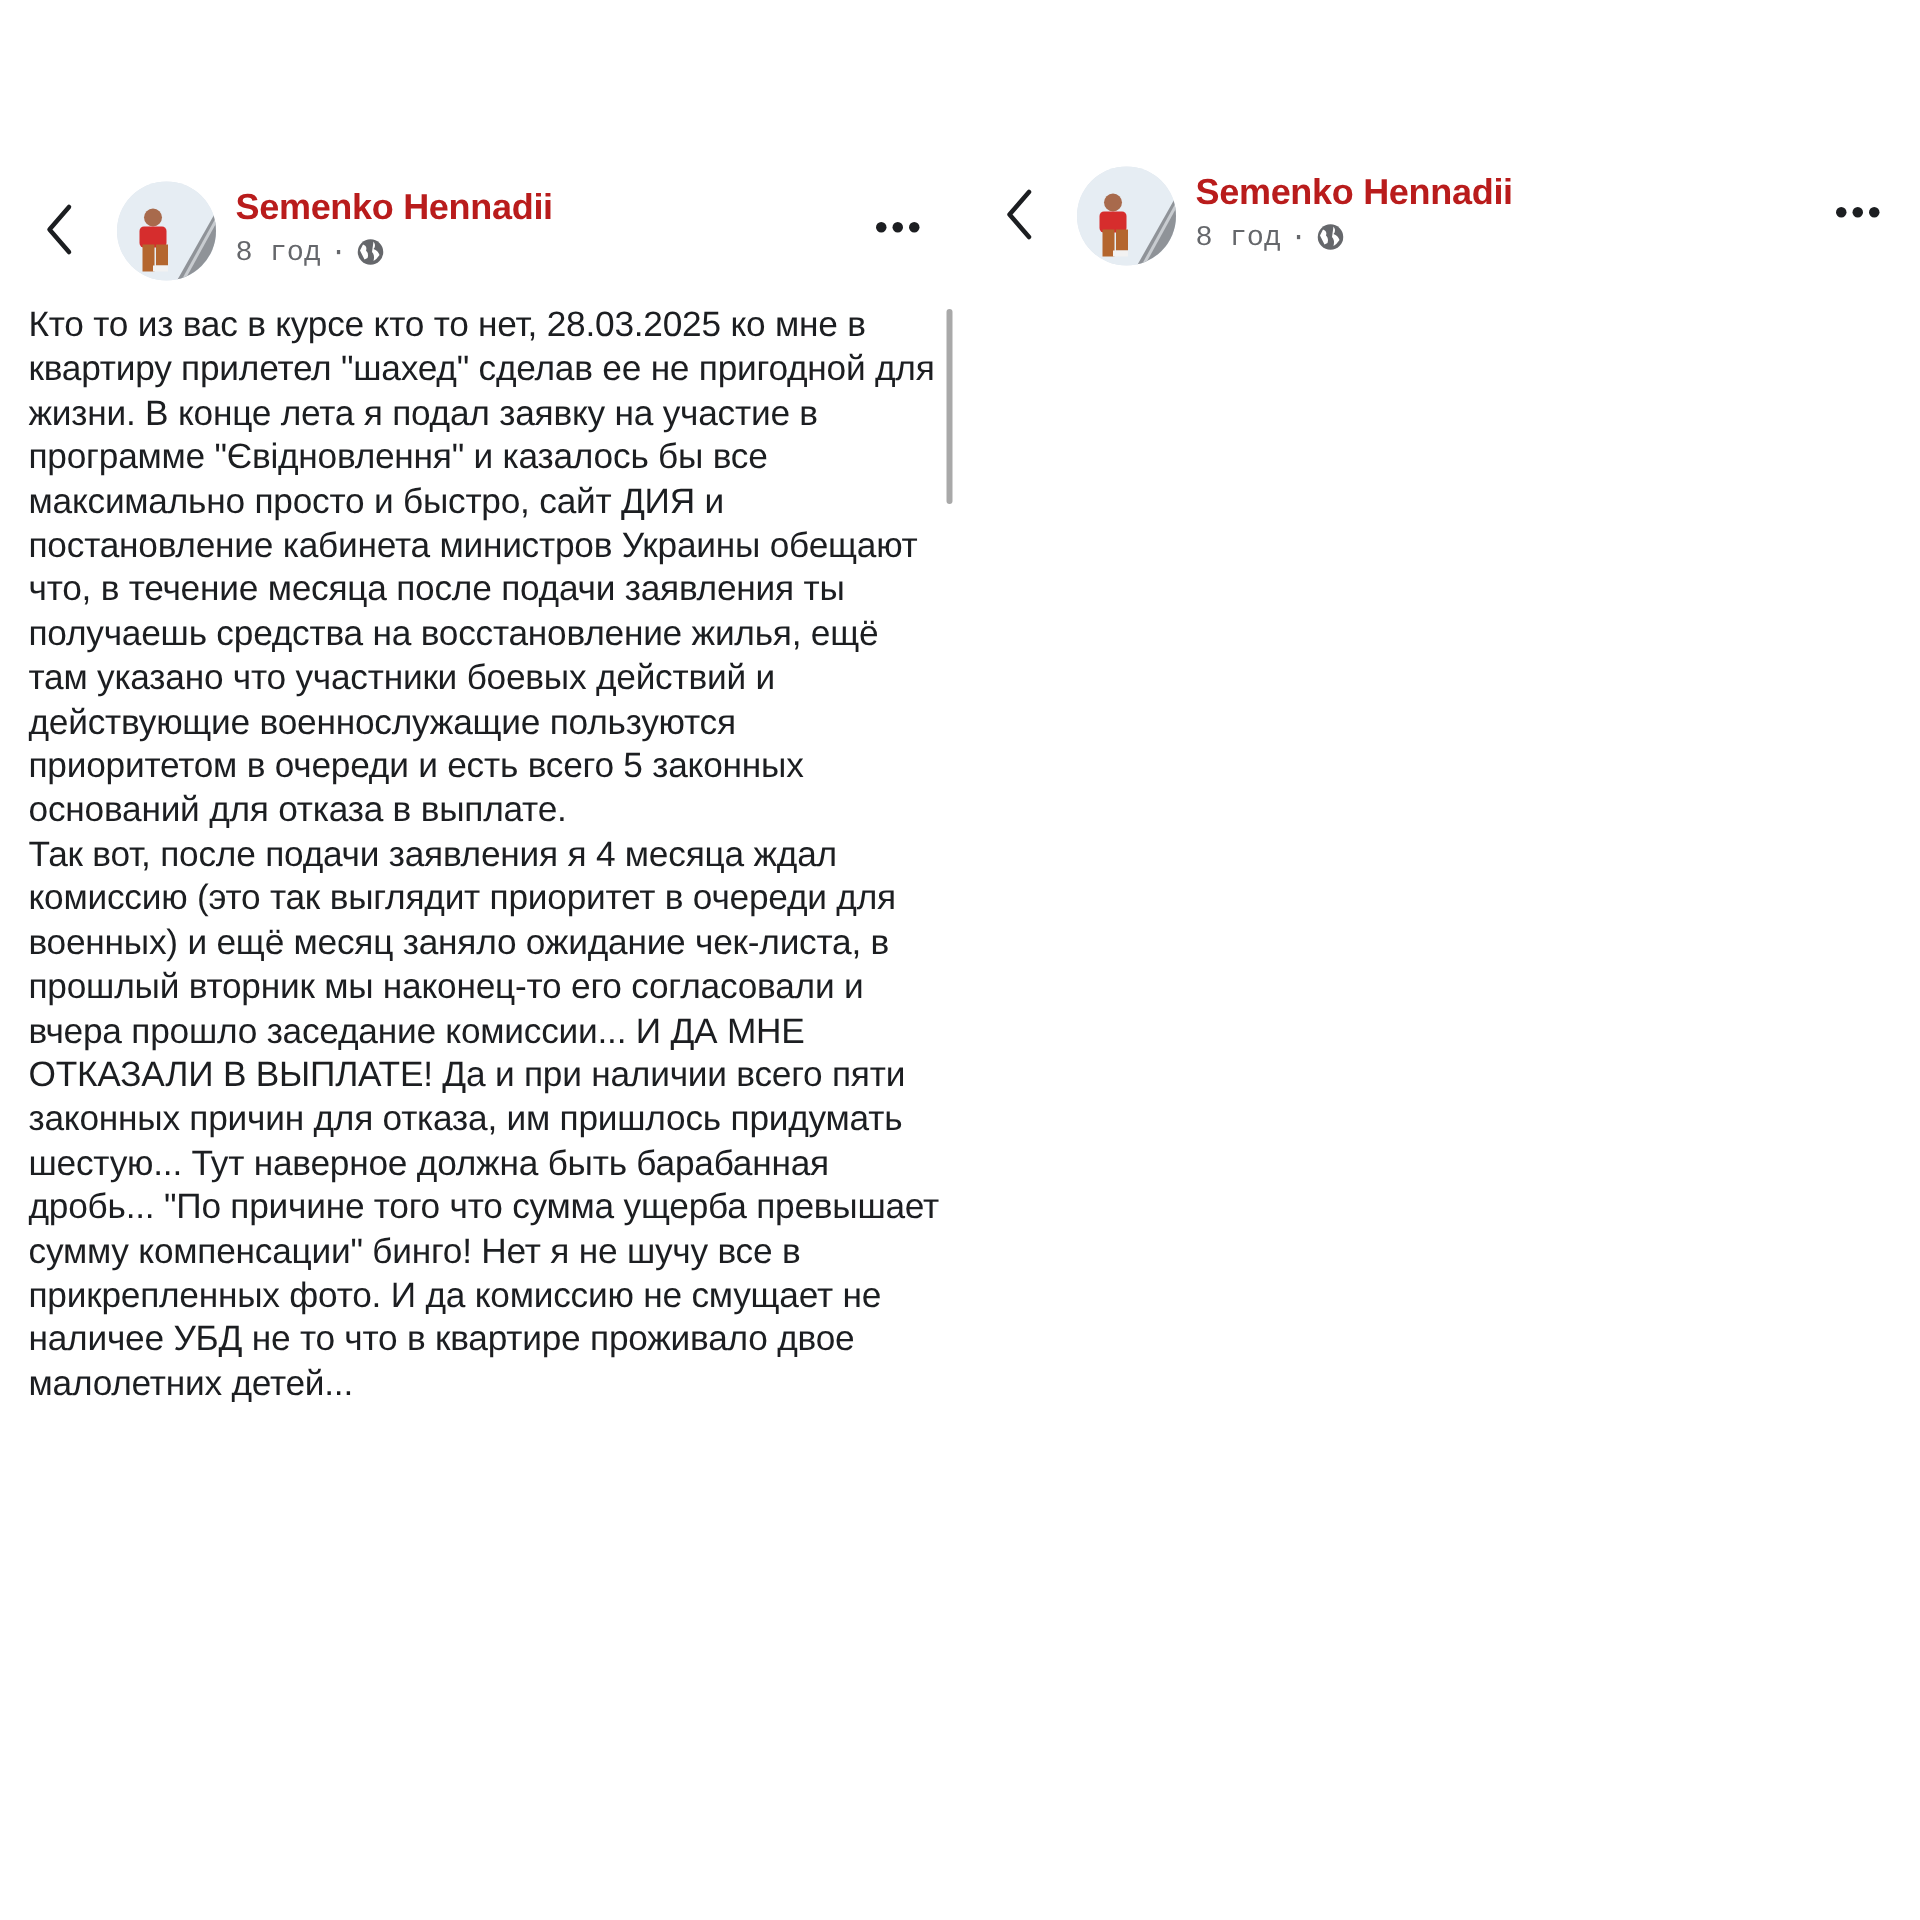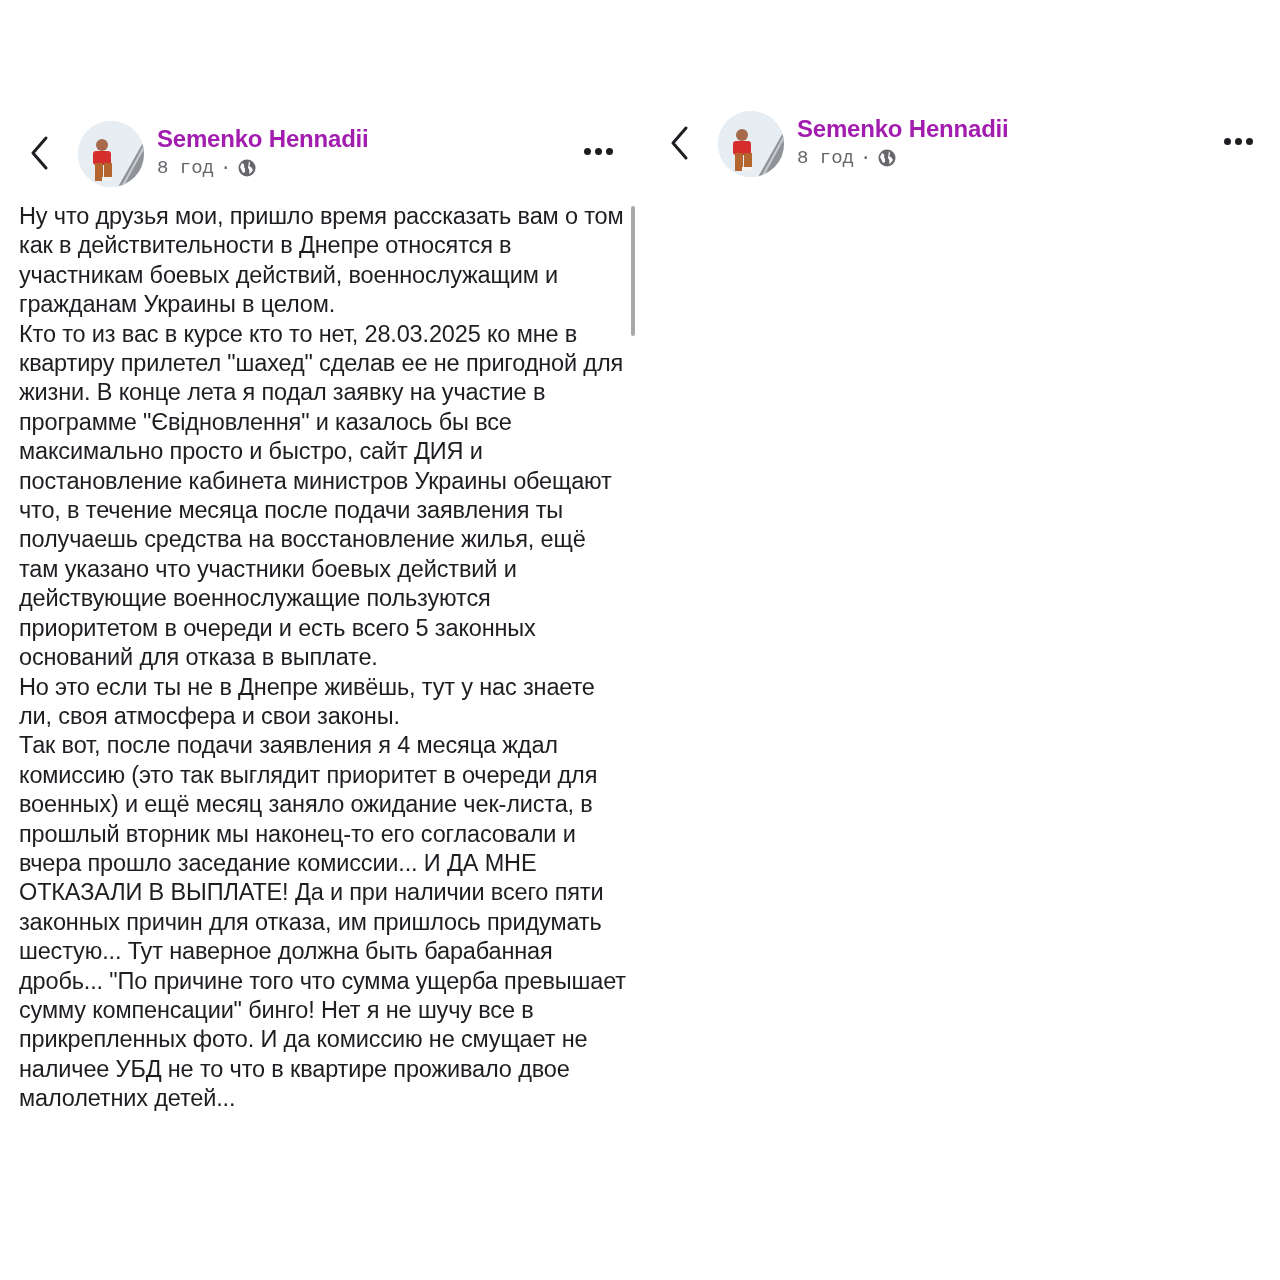--- a/index.html
+++ b/index.html
@@ -7,21 +7,21 @@
          font-family:"Liberation Sans", sans-serif; color:#1c1e21; }
   .panel { position:absolute; top:0; width:640px; height:1280px; }
   .panel.left { left:0; }
   .panel.right { left:640px; }
   .header { position:absolute; left:0; width:640px; height:80px; }
   .left .header { top:115px; }
   .right .header { top:105px; }
   .back { position:absolute; left:22px; top:18px; width:36px; height:40px; cursor:pointer; }
   .avatar { position:absolute; left:78px; top:6px; width:66px; height:66px; border-radius:50%;
             overflow:hidden; background:#dfe6ee; }
-  .name { position:absolute; left:157px; top:10px; font-size:24px; font-weight:bold; color:#a21caf; letter-spacing:-0.2px; }
+  .name { position:absolute; left:157px; top:10px; font-size:24px; font-weight:bold; color:#b91c1c; letter-spacing:-0.2px; }
   .meta { position:absolute; left:157px; top:42px; font-size:19px; color:#65676b; display:flex; align-items:center; gap:6px;font-family:Liberation Mono, monospace; }
   .globe { width:20px; height:20px; display:inline-block; }
   .more { position:absolute; left:584px; top:26px; width:36px; height:20px; cursor:pointer; display:flex; gap:4px; align-items:center; }
   .more span { width:7px; height:7px; border-radius:50%; background:#1c1e21; display:block; }
   .text { position:absolute; font-size:23.5px; line-height:29.4px; color:#1c1e21; letter-spacing:-0.15px; }
   .left .text { left:19px; top:202px; width:610px; }
   .text p { margin:0; }
   .scrollbar { position:absolute; width:4px; background:#a9a9a9; border-radius:2px; }
   .left .scrollbar { left:631px; top:206px; height:130px; }
 </style>
@@ -57,23 +57,21 @@
       </svg>
     </div>
     <div class="more">
       <span></span>
         <span></span>
         <span></span>
     </div>
   </div>
 
   <div class="text">
-    <p>Ну что друзья мои, пришло время рассказать вам о том как в действительности в Днепре относятся в участникам боевых действий, военнослужащим и гражданам Украины в целом.</p>
     <p>Кто то  из вас в курсе кто то нет, 28.03.2025 ко мне в квартиру прилетел "шахед" сделав ее не пригодной для жизни. В конце лета я подал заявку на участие в программе "Євідновлення" и казалось бы все максимально просто и быстро, сайт ДИЯ и постановление кабинета министров Украины обещают что, в течение месяца после подачи заявления ты получаешь средства на восстановление жилья, ещё там указано что участники боевых действий и действующие военнослужащие пользуются приоритетом в очереди и есть всего 5 законных оснований для отказа в выплате.</p>
-    <p>Но это если ты не в Днепре живёшь, тут у нас знаете ли, своя атмосфера и свои законы.</p>
     <p>Так вот, после подачи заявления я 4 месяца ждал комиссию (это так выглядит приоритет в очереди для военных) и ещё месяц заняло ожидание чек-листа, в прошлый вторник мы наконец-то его согласовали и вчера прошло заседание комиссии... И ДА МНЕ ОТКАЗАЛИ В ВЫПЛАТЕ! Да и при наличии всего пяти законных причин для отказа, им пришлось придумать шестую... Тут наверное должна быть барабанная дробь... "По причине того что сумма ущерба превышает сумму компенсации" бинго! Нет я не шучу все в прикрепленных фото. И да комиссию не смущает не наличее УБД не то что в квартире проживало двое малолетних детей...</p>
   </div>
   <div class="scrollbar"></div>
 </div>
 
 <div class="panel right">
   <div class="header">
     <div class="back">
       <svg width="36" height="40" viewBox="0 0 36 40">
         <polyline points="24,5 11,20 24,35" fill="none" stroke="#1c1e21" stroke-width="3" stroke-linecap="round" stroke-linejoin="round"></polyline>

